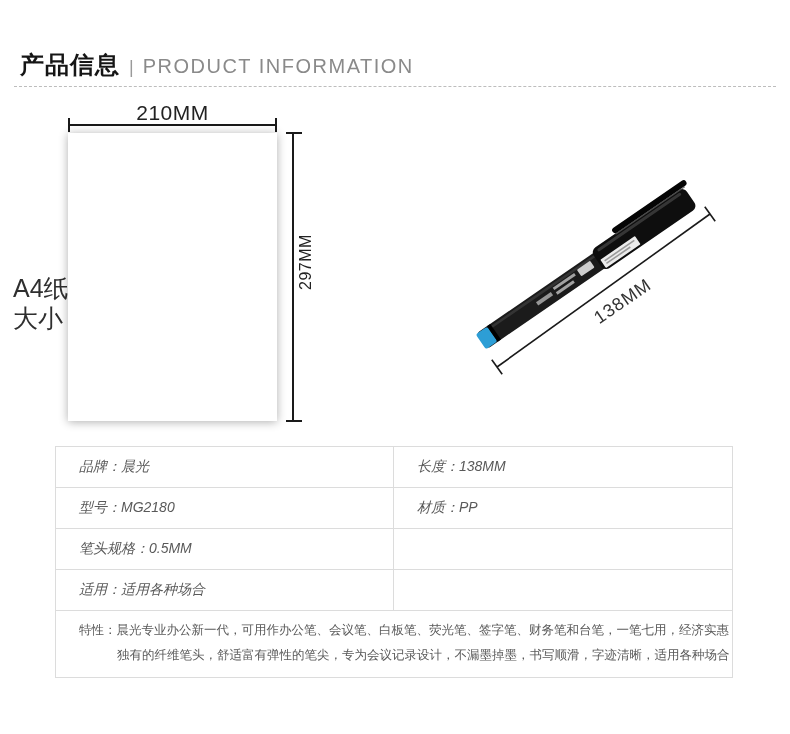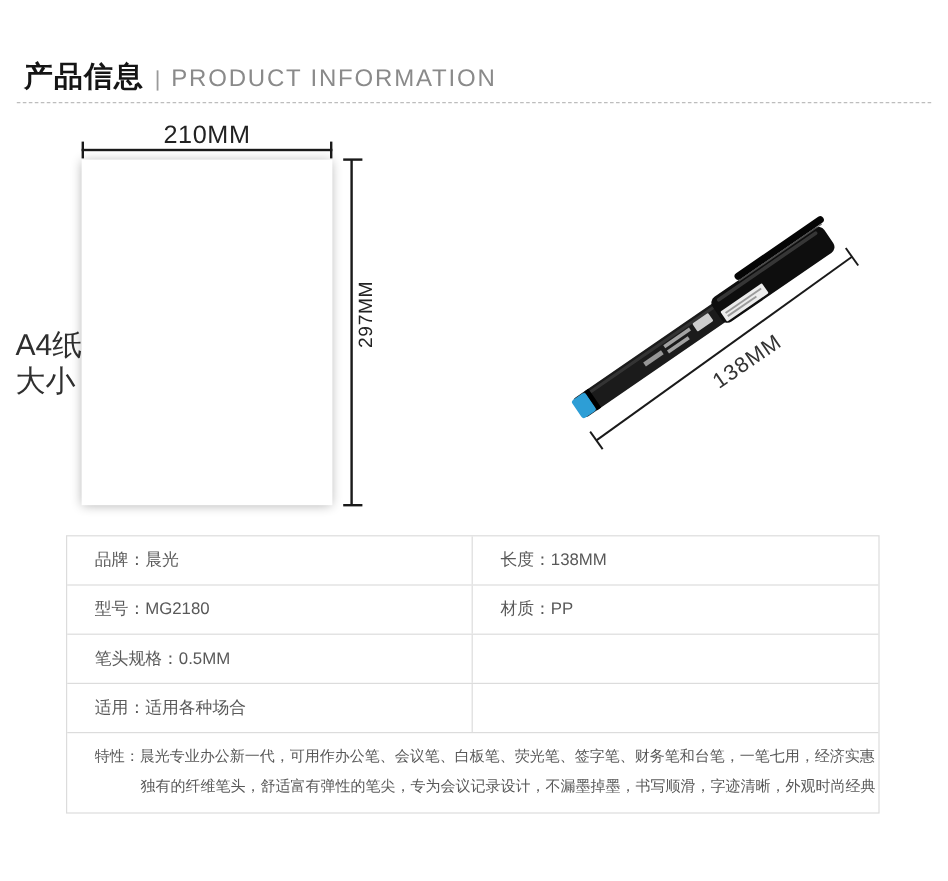--- a/index.html
+++ b/index.html
@@ -39,21 +39,21 @@
   
   .pen-svg{position:absolute; left:430px; top:150px;}
 
   
   .spec-table{
     position:absolute; left:55px; top:446px; width:678px;
     border:1px solid #dcdcdc; box-sizing:border-box;
     font-size:14px; color:#595959; background:#ffffff;
   }
   .spec-row{display:flex; border-bottom:1px solid #dcdcdc; height:40px; line-height:39px;}
-  .cell{box-sizing:border-box; padding-left:23px; overflow:hidden; white-space:nowrap;}
+  .cell{box-sizing:border-box; padding-left:23px; overflow:hidden; white-space:nowrap;font-style:italic;}
   .cell-l{width:50%; border-right:1px solid #dcdcdc;}
   .cell-r{width:50%;}
   .feature-row{padding:7px 10px 9px 23px; line-height:25px; font-size:12.5px; overflow:hidden;}
   .feature-line{white-space:nowrap;}
   .feature-line2{padding-left:38px;}
 </style>
 </head>
 <body>
 
 <div id="canvas">
@@ -119,17 +119,17 @@
     </div>
     <div class="spec-row">
       <div class="cell cell-l">笔头规格：0.5MM</div>
     </div>
     <div class="spec-row">
       <div class="cell cell-l">适用：适用各种场合</div>
       <div class="cell cell-r"></div>
     </div>
     <div class="feature-row">
       <div class="feature-line">特性：晨光专业办公新一代，可用作办公笔、会议笔、白板笔、荧光笔、签字笔、财务笔和台笔，一笔七用，经济实惠；</div>
-      <div class="feature-line feature-line2">独有的纤维笔头，舒适富有弹性的笔尖，专为会议记录设计，不漏墨掉墨，书写顺滑，字迹清晰，外观时尚经典</div>
+      <div class="feature-line feature-line2">独有的纤维笔头，舒适富有弹性的笔尖，专为会议记录设计，不漏墨掉墨，书写顺滑，字迹清晰，适用各种场合</div>
     </div>
   </div>
 
 </div>
 
 </body></html>

